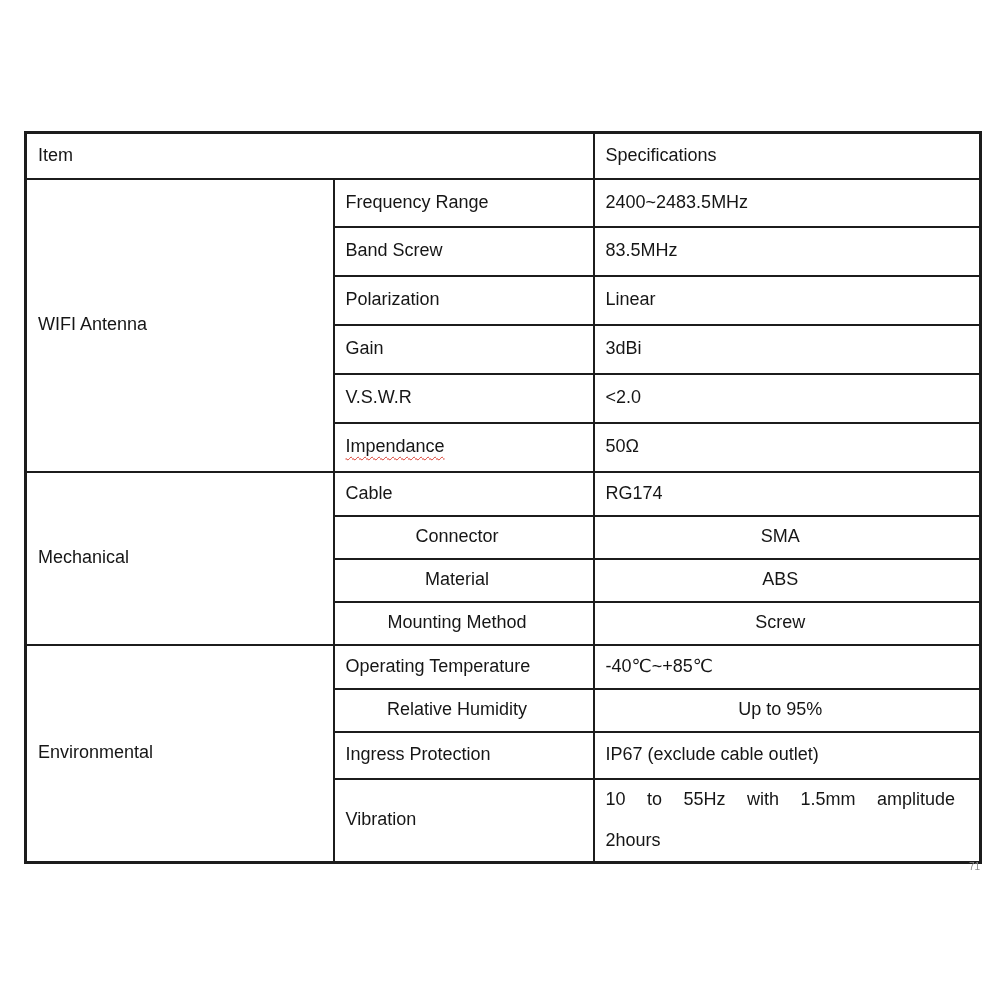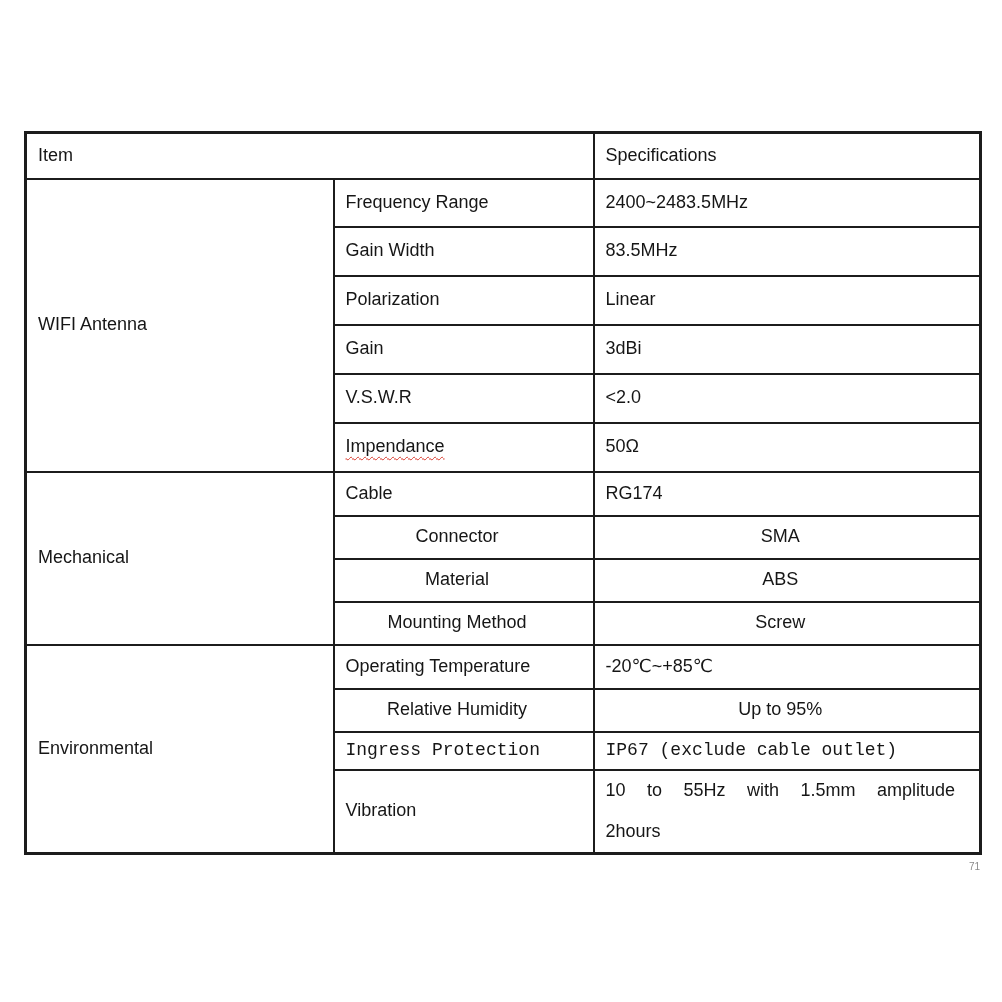--- a/index.html
+++ b/index.html
@@ -53,21 +53,21 @@
     text-underline-offset: 4px;
     text-align: center;
   }
 
   
   tr.h46 { height: 46px; }
   tr.h48 { height: 48px; }
   tr.h49 { height: 49px; }
   tr.h44 { height: 44px; }
   tr.h43 { height: 43px; text-align: center; }
-  tr.h47 { height: 38px; font-family: Liberation Mono, monospace; }
+  tr.h47 { height: 47px; }
   tr.h84 { height: 84px; }
 
   td.vibration-label {
     vertical-align: top;
     padding-top: 12px;
   }
   td.vibration-val {
     vertical-align: top;
     padding-top: 10px;
     padding-right: 10px;
@@ -105,21 +105,21 @@
       <td colspan="2">Item</td>
       <td>Specifications</td>
     </tr>
 
     <tr class="h48">
       <td rowspan="6" class="cat-cell">WIFI Antenna</td>
       <td class="lbl">Frequency Range</td>
       <td class="val">2400~2483.5MHz</td>
     </tr>
     <tr class="h49">
-      <td class="lbl">Gain Width</td>
+      <td class="lbl">Band Screw</td>
       <td class="val">83.5MHz</td>
     </tr>
     <tr class="h49">
       <td class="lbl">Polarization</td>
       <td class="val">Linear</td>
     </tr>
     <tr class="h49">
       <td class="lbl">Gain</td>
       <td class="val">3dBi</td>
     </tr>
@@ -146,21 +146,21 @@
       <td class="val">ABS</td>
     </tr>
     <tr class="h43">
       <td class="lbl">Mounting Method</td>
       <td class="val">Screw</td>
     </tr>
 
     <tr class="h44">
       <td rowspan="4" class="cat-cell">Environmental</td>
       <td class="lbl">Operating Temperature</td>
-      <td class="val">-20℃~+85℃</td>
+      <td class="val">-40℃~+85℃</td>
     </tr>
     <tr class="h43">
       <td class="lbl">Relative Humidity</td>
       <td class="val">Up to 95%</td>
     </tr>
     <tr class="h47">
       <td class="lbl">Ingress Protection</td>
       <td class="val">IP67 (exclude cable outlet)</td>
     </tr>
     <tr class="h84">

